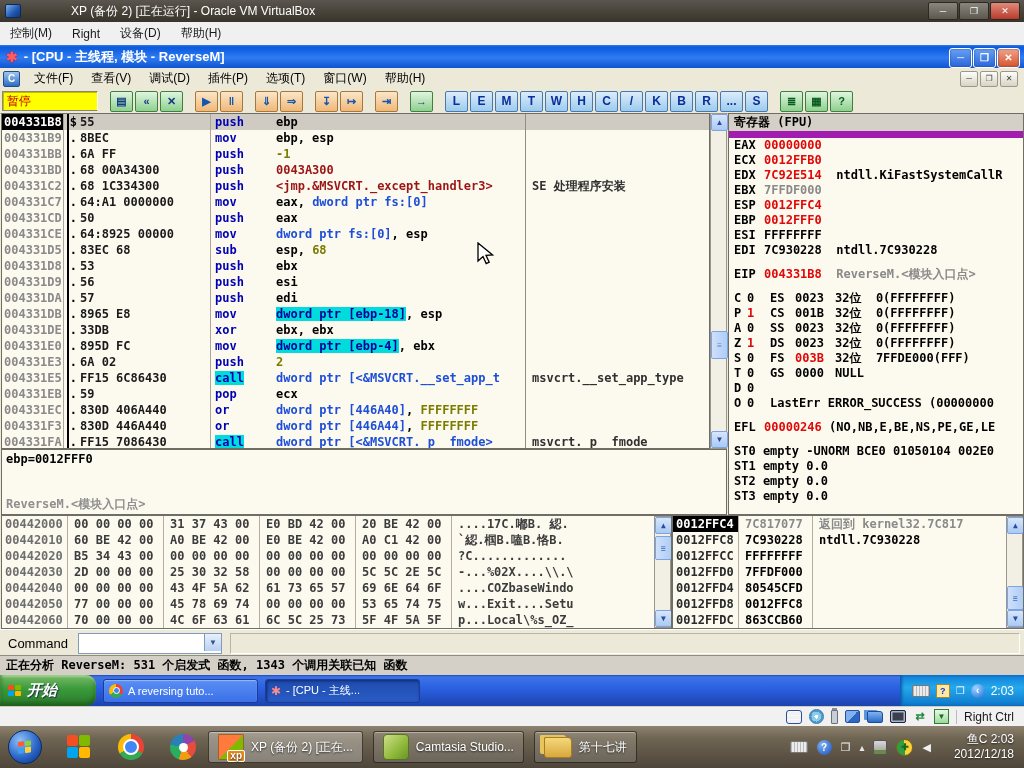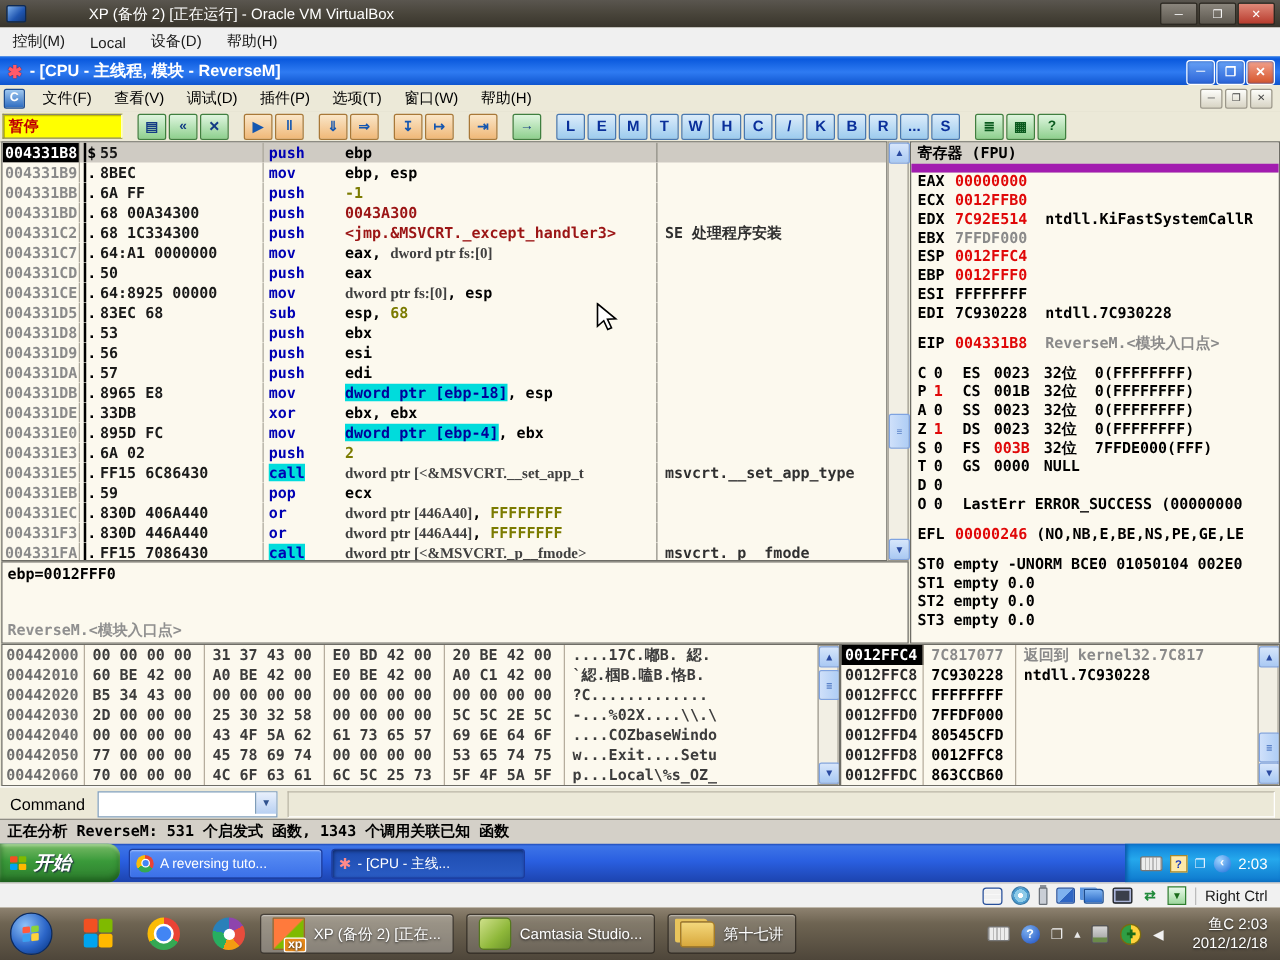--- a/index.html
+++ b/index.html
@@ -37,21 +37,21 @@
     background:linear-gradient(#9ec7f0,#2d6cc0);border:1px solid #1d4d90;display:flex;align-items:center;justify-content:center;}
   #olly-menubar .menu-item{padding:3px 9px;}
   .mdibtns{margin-left:auto;display:flex;gap:2px;margin-right:6px;}
   .mdibtn{width:16px;height:14px;background:linear-gradient(#fdfdfa,#d8d4c4);border:1px solid #9b978a;border-radius:2px;
     font-size:8px;display:flex;align-items:center;justify-content:center;color:#444;}
 
   
   #olly-toolbar{left:0;top:89px;width:1024px;height:24px;background:#ECE9D8;border-bottom:1px solid #b9b5a5;
     display:flex;align-items:center;}
   #run-state{width:90px;height:18px;background:#ffff00;border:1px solid #8a8670;border-right-color:#fff;
-    box-shadow:inset 1px 1px 0 #c2bd00;color:#c00000;font-weight:bold;font-size:12px;padding-left:4px;line-height:18px;margin-left:2px;}
+    box-shadow:inset 1px 1px 0 #c2bd00;color:#c00000;font-weight:normal;font-size:12px;padding-left:4px;line-height:18px;margin-left:2px;}
   .tbtn{width:21px;height:19px;margin-left:2px;border-radius:2px;display:flex;align-items:center;justify-content:center;
     font-size:11px;font-weight:bold;}
   .tbtn.g-sys,.tbtn.g-sys2{background:linear-gradient(#dff5df,#8ed08e);border:1px solid #3f7f3f;color:#143c85;}
   .tbtn.g-run,.tbtn.g-step{background:linear-gradient(#fae6c8,#f0b878);border:1px solid #a87838;color:#1456b0;}
   .tbtn.g-letter{background:linear-gradient(#dcecfa,#9ccbee);border:1px solid #4878b0;color:#0a2f9a;font-size:12px;}
   .tbtn.g-right{background:linear-gradient(#dff5df,#8ed08e);border:1px solid #3f7f3f;color:#0a5a1e;}
   .tgap{width:10px;}
 
   
   .pane{background:#FCF9EE;border:1px solid #6e6d66;box-sizing:border-box;overflow:hidden;}
@@ -64,21 +64,21 @@
   .drow.sel{background:#cfcbc3;}
   .c-addr{width:62px;color:#8a8a8a;padding-left:2px;box-sizing:border-box;border-right:1px solid #aaa69a;flex:none;}
   .drow.sel .c-addr{background:#000;color:#fff;}
   .c-flow{width:16px;flex:none;color:#000;text-align:right;padding-right:3px;box-sizing:border-box;
     background:linear-gradient(#000,#000) no-repeat 3px 0/2px 100%;}
   .c-hex{width:130px;flex:none;color:#1a1a1a;overflow:hidden;}
   .c-mn{width:66px;flex:none;color:#0000b4;padding-left:4px;box-sizing:border-box;border-left:1px solid #aaa69a;}
   .c-mn .mhl{background:#00dcdc;}
   .c-ops{width:250px;flex:none;overflow:hidden;border-right:1px solid #8f8d84;box-sizing:border-box;}
   .c-com{flex:1;padding-left:6px;color:#303030;overflow:hidden;}
-  .t-reg{color:#000;} .t-num{color:#7b7b00;} .t-addr{color:#9b1515;} .t-kw{color:#404040;font-family:Liberation Serif, serif;}
+  .t-reg{color:#000;} .t-num{color:#7b7b00;} .t-addr{color:#9b1515;} .t-kw{color:#1d4ed8;}
   .t-hl{background:#00dcdc;color:#00009b;}
 
   
   .vsb{background:#f2efe4;border:1px solid #9a968a;box-sizing:border-box;}
   .sb-arrow{width:15px;height:15px;margin:0 auto;background:linear-gradient(#d7e6fb,#a9c9f3);border:1px solid #7fa3e0;
     border-radius:2px;color:#2a4aa0;font-size:8px;display:flex;align-items:center;justify-content:center;}
   .sb-thumb{width:15px;background:linear-gradient(90deg,#cfe0fa,#aecdf5);border:1px solid #7fa3e0;border-radius:2px;margin:0 auto;
     color:#5b82c8;font-size:8px;display:flex;align-items:center;justify-content:center;}
   #disasm-scroll{left:710px;top:113px;width:17px;height:336px;}
   #dump-scroll{right:0;top:0;width:17px;height:100%;position:absolute;}
@@ -224,21 +224,21 @@
     <span>XP (备份 2) [正在运行] - Oracle VM VirtualBox</span>
     <span class="winbtns">
       <span class="wbtn">─</span>
       <span class="wbtn">❐</span>
       <span class="wbtn close">✕</span>
     </span>
   </div>
 
   <div id="vbox-menubar" class="abs">
       <span class="menu-item">控制(M)</span>
-      <span class="menu-item">Local</span>
+      <span class="menu-item">Right</span>
       <span class="menu-item">设备(D)</span>
       <span class="menu-item">帮助(H)</span>
     </div>
 
   <div id="olly-titlebar" class="abs">
     <span id="olly-app-icon">✱</span>
     <span>- [CPU -  主线程, 模块 - ReverseM]</span>
     <span class="winbtns">
       <span class="xpbtn">─</span>
       <span class="xpbtn">❐</span>

